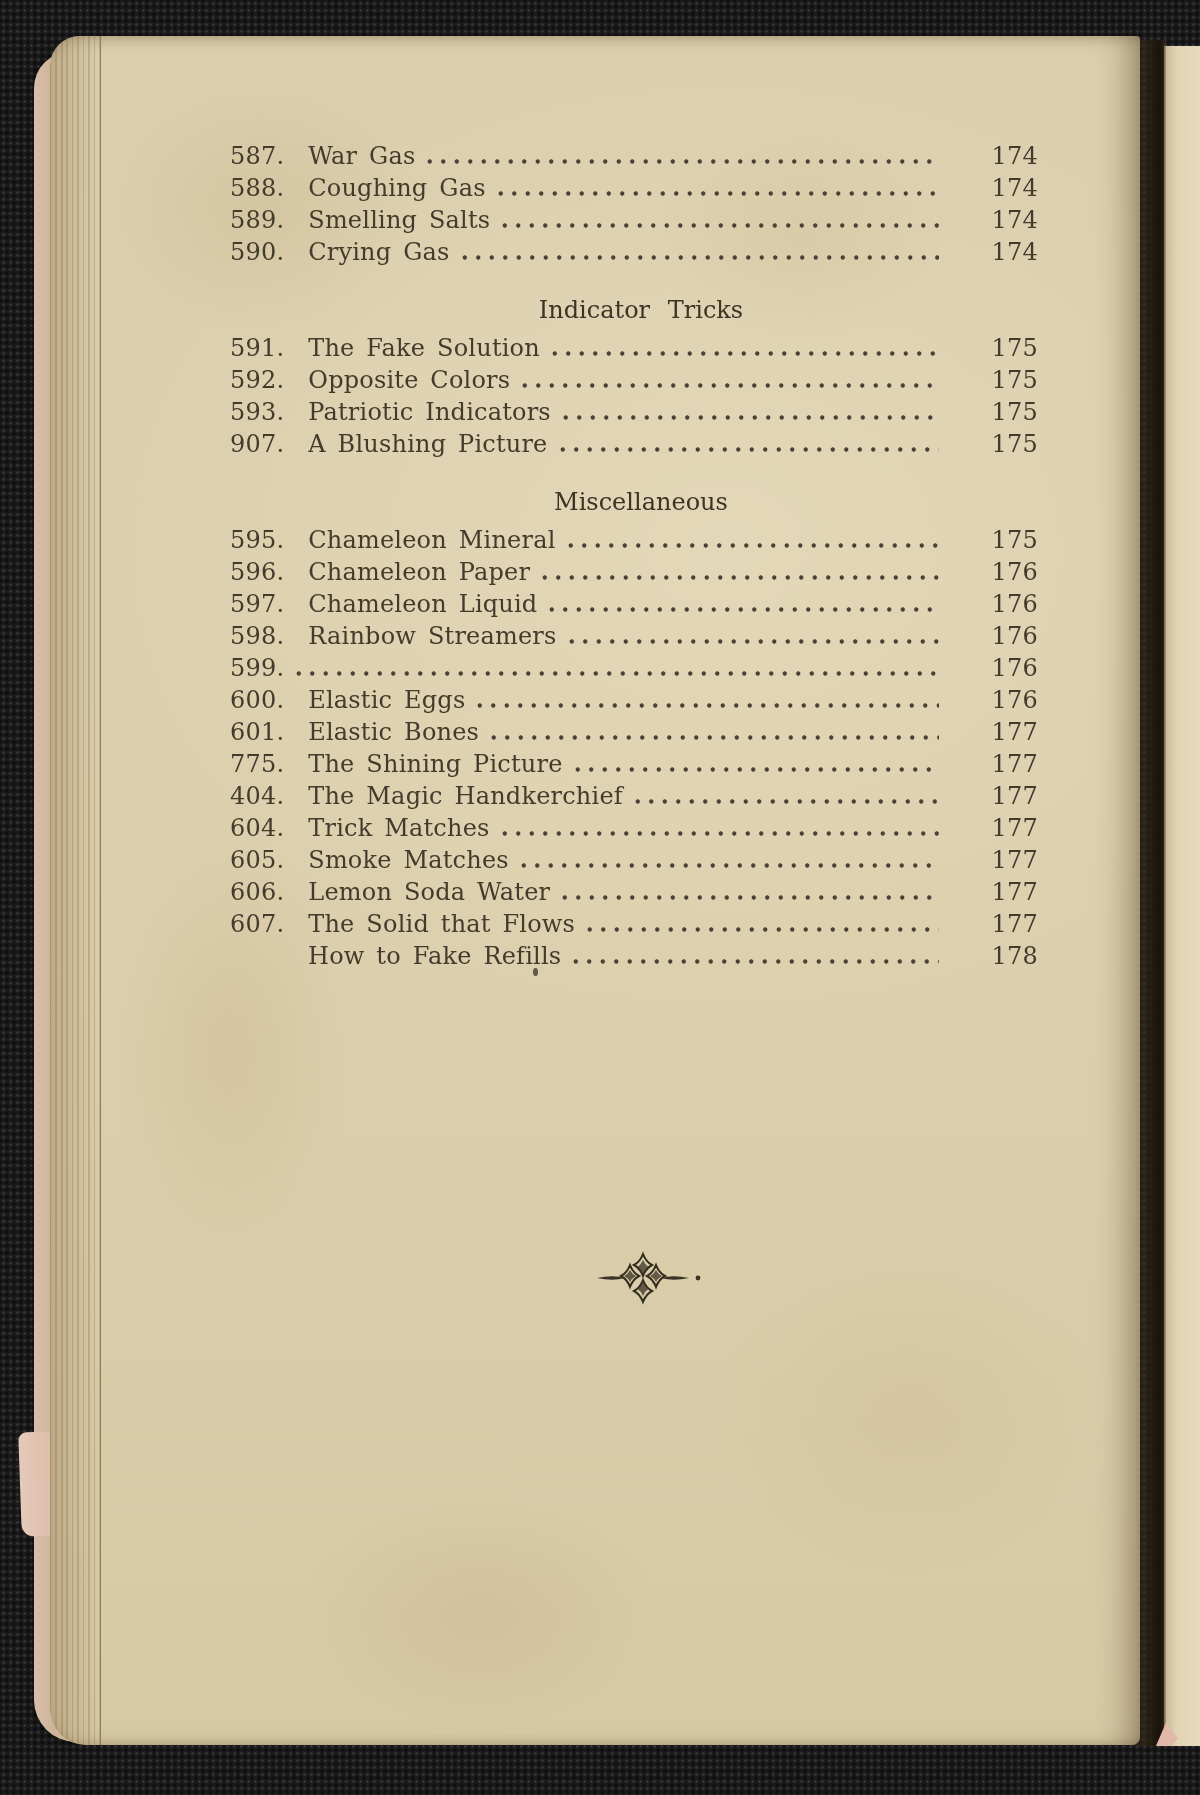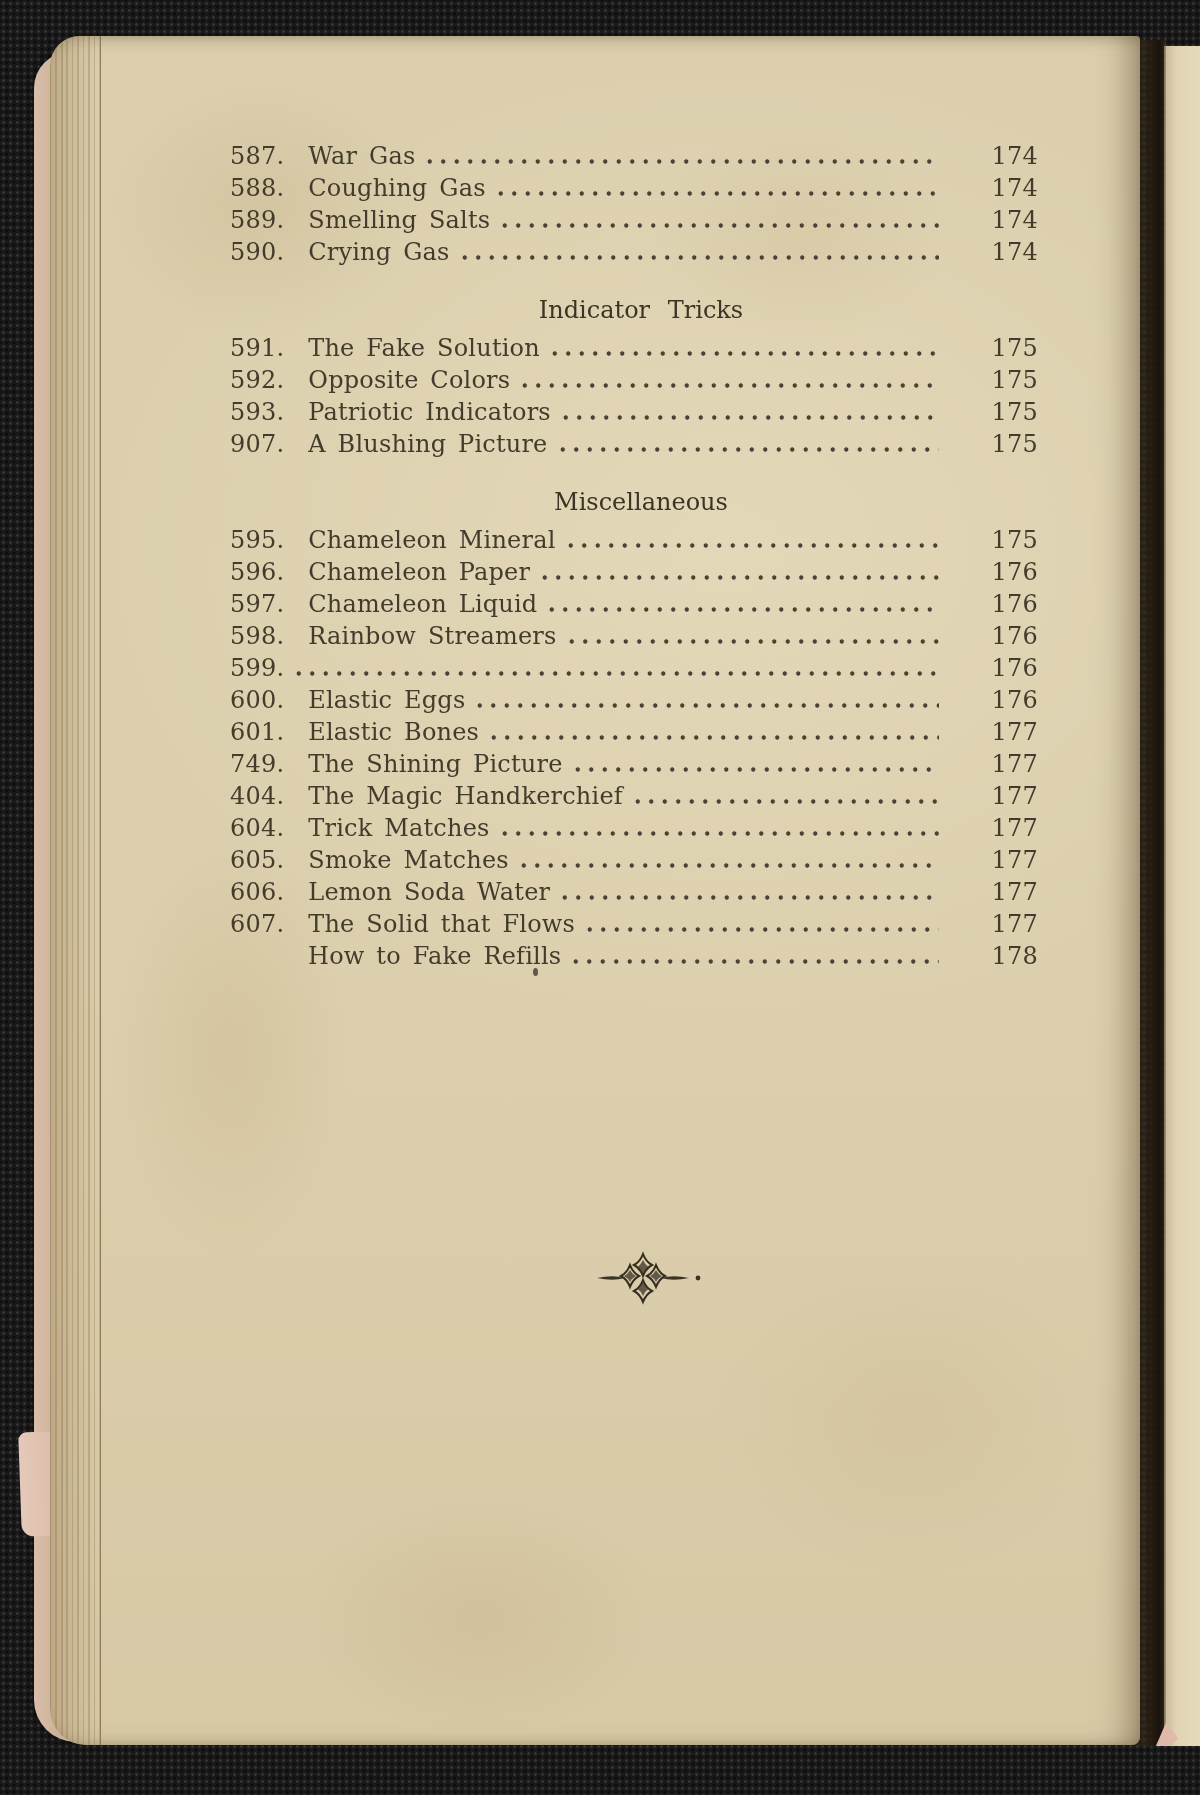--- a/index.html
+++ b/index.html
@@ -222,21 +222,21 @@
   </div>
 
   <div class="toc-entry">
     <span class="num">601.</span>
     <span class="title">Elastic Bones</span>
     <span class="leader"></span>
     <span class="pg">177</span>
   </div>
 
   <div class="toc-entry">
-    <span class="num">749.</span>
+    <span class="num">775.</span>
     <span class="title">The Shining Picture</span>
     <span class="leader"></span>
     <span class="pg">177</span>
   </div>
 
   <div class="toc-entry">
     <span class="num">404.</span>
     <span class="title">The Magic Handkerchief</span>
     <span class="leader"></span>
     <span class="pg">177</span>

